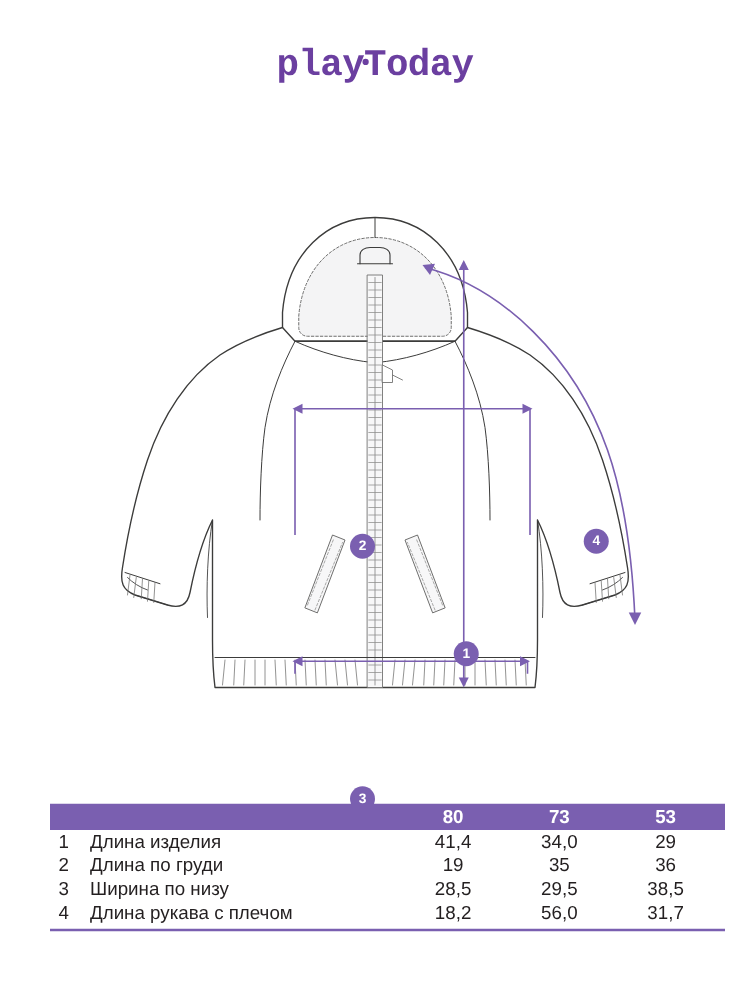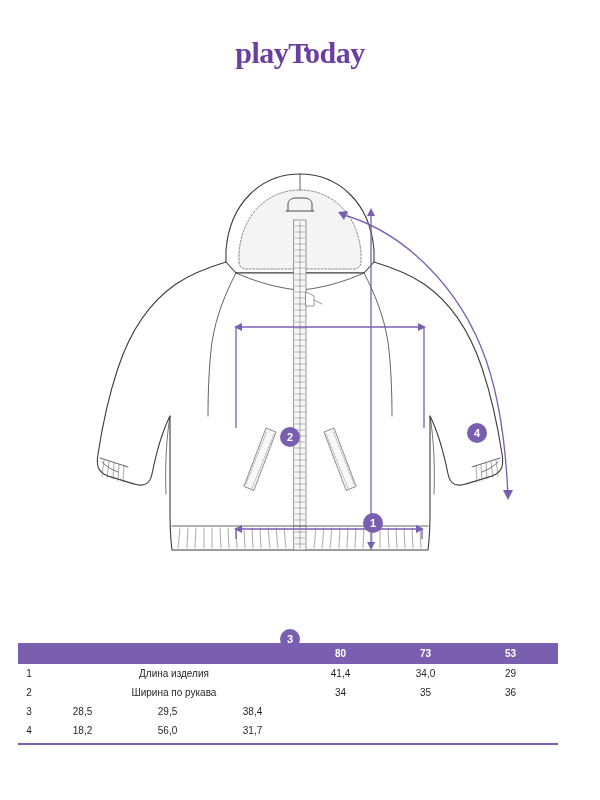--- a/index.html
+++ b/index.html
@@ -15,21 +15,21 @@
   }
 
   
   .logo-wrap {
     position: absolute;
     top: 38px; left: 0; width: 600px;
     text-align: center;
   }
   .logo {
     display: inline-block;
-    font-family: Liberation Serif, serif;
+    font-family: Liberation Mono, monospace;
     font-size: 30px;
     font-weight: bold;
     letter-spacing: -0.5px;
     color: #6b3fa0;
     position: relative;
     line-height: 1;
   }
   .logo .dot {
     position: absolute;
     width: 5px; height: 5px;
@@ -63,41 +63,41 @@
     font-family: "Liberation Sans", sans-serif;
   }
   #badge1 { left: 333px; top: 403px; }
   #badge2 { left: 250px; top: 317px; }
   #badge3 { left: 250px; top: 519px; }
   #badge4 { left: 437px; top: 313px; }
 
   
   .table {
     position: absolute;
-    left: 18px;
+    left: 40px;
     top: 643px;
     width: 540px;
-    font-size: 10px;
+    font-size: 15px;
   }
   .thead {
     display: flex;
     background: #7a5fb0;
     color: #ffffff;
     height: 21px;
     align-items: center;
     font-weight: bold;
   }
   .trow {
     display: flex;
     height: 19px;
     align-items: center;
     color: #231f20;
   }
   .c-num   { width: 22px; text-align: center; }
-  .c-name  { width: 258px; padding-left: 10px; text-align: center; }
+  .c-name  { width: 258px; padding-left: 10px; }
   .c-size  { width: 85px; text-align: center; }
   .thead .c-num, .thead .c-name { }
   .table-divider {
     width: 540px;
     height: 2px;
     background: #7a5fb0;
     margin-top: 3px;
   }
 </style>
 </head>
@@ -256,34 +256,36 @@
   <div class="trow">
     <div class="c-num">1</div>
     <div class="c-name">Длина изделия</div>
     <div class="c-size">41,4</div>
     <div class="c-size">34,0</div>
     <div class="c-size">29</div>
   </div>
 
   <div class="trow">
     <div class="c-num">2</div>
-    <div class="c-name">Ширина по рукава</div>
-    <div class="c-size">34</div>
+    <div class="c-name">Длина по груди</div>
+    <div class="c-size">19</div>
     <div class="c-size">35</div>
     <div class="c-size">36</div>
   </div>
 
   <div class="trow">
     <div class="c-num">3</div>
+    <div class="c-name">Ширина по низу</div>
     <div class="c-size">28,5</div>
     <div class="c-size">29,5</div>
-    <div class="c-size">38,4</div>
+    <div class="c-size">38,5</div>
   </div>
 
   <div class="trow">
     <div class="c-num">4</div>
+    <div class="c-name">Длина рукава с плечом</div>
     <div class="c-size">18,2</div>
     <div class="c-size">56,0</div>
     <div class="c-size">31,7</div>
   </div>
 
   <div class="table-divider"></div>
 </div>
 
 </body></html>

